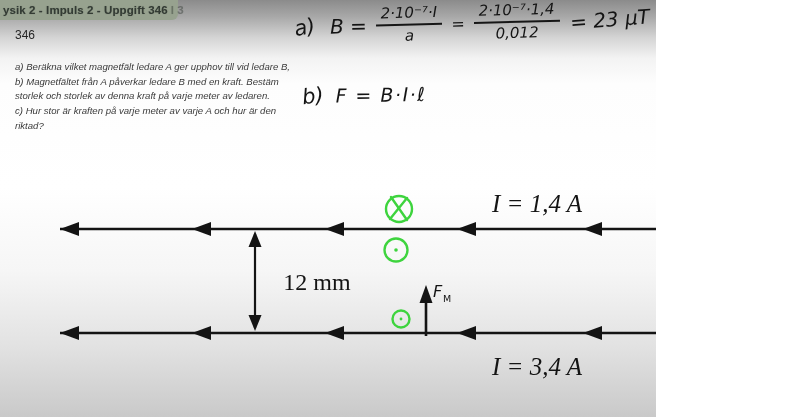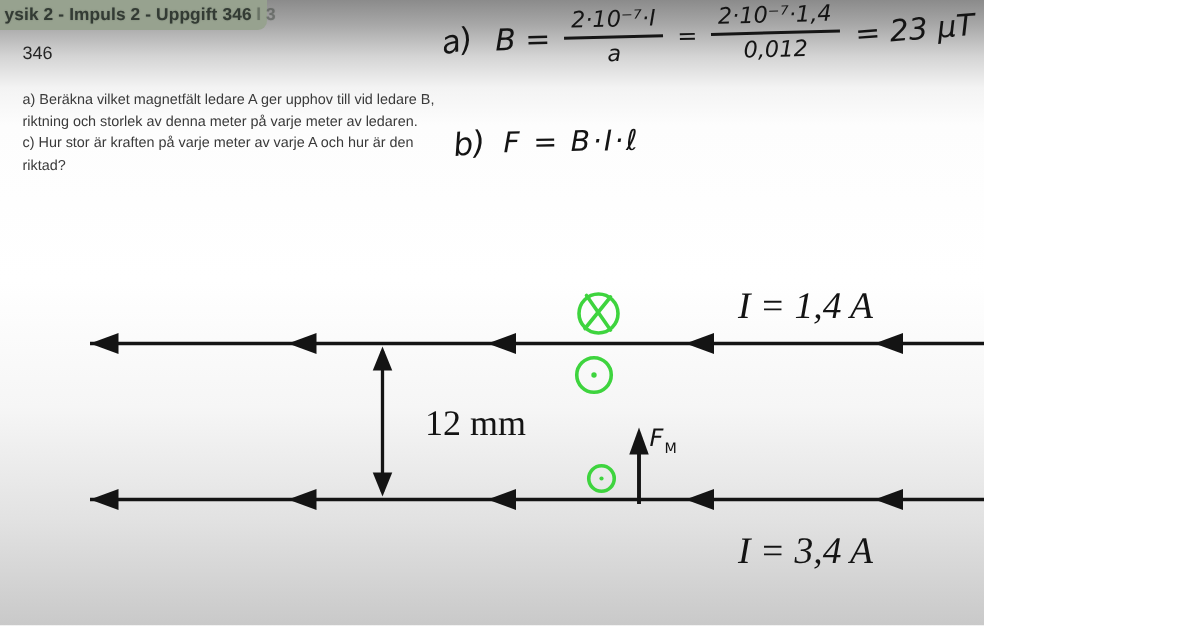--- a/index.html
+++ b/index.html
@@ -14,21 +14,21 @@
     left:0;top:0;width:178px;height:20px;background:#97a28f;
     border-bottom-right-radius:6px;display:flex;align-items:center;
     padding-left:3px;box-sizing:border-box;color:#333b34;
     font-size:11.5px;font-weight:bold;letter-spacing:.1px;white-space:nowrap;
     text-shadow:0 0 1px rgba(40,50,40,.35);
   }
   .titlebar .ghost{opacity:.45;margin-left:3px;}
   
   .prob-num{left:15px;top:28px;font-size:12px;font-weight:normal;color:#262626;}
   .prob-text{left:15px;top:60px;color:#3a3a3a;font-size:9.6px;line-height:14.7px;}
-  .prob-text div{white-space:nowrap;}
+  .prob-text div{white-space:nowrap;font-style:italic;}
   
   .hw{font-family:"DejaVu Sans",sans-serif;font-style:italic;color:#141414;}
   #formula-a{left:294px;top:3px;display:flex;align-items:center;transform:rotate(-1.5deg);}
   #formula-a .plabel{font-size:21px;margin-right:15px;transform:rotate(-10deg);}
   #formula-a .lhs{font-size:20px;margin-right:9px;}
   .frac{text-align:center;font-size:15px;line-height:17px;}
   .frac .num{display:block;padding:0 5px 2px;border-bottom:2px solid #161616;}
   .frac .den{display:block;padding-top:2px;}
   #formula-a .eq{font-size:16px;margin:0 9px;}
   #formula-a .result{font-size:20px;margin-left:10px;transform:rotate(-3deg);}
@@ -44,21 +44,22 @@
 <div id="screen">
 
   <div class="abs titlebar">
     <span>ysik 2 - Impuls 2 - Uppgift 346</span>
     <span class="ghost">l 3</span>
   </div>
 
   <div class="abs prob-num">346</div>
   <div class="abs prob-text">
     <div>a) Beräkna vilket magnetfält ledare A ger upphov till vid ledare B,</div>
-    <div>riktning och storlek av denna meter på varje meter av ledaren.</div>
+    <div>b) Magnetfältet från A påverkar ledare B med en kraft. Bestäm</div>
+    <div>storlek och storlek av denna kraft på varje meter av ledaren.</div>
     <div>c) Hur stor är kraften på varje meter av varje A och hur är den</div>
     <div>riktad?</div>
   </div>
 
   <div id="formula-a" class="abs hw">
     <span class="plabel">a)</span>
     <span class="lhs">B =</span>
     <span class="frac">
       <span class="num">2·10⁻⁷·I</span>
       <span class="den">a</span>

